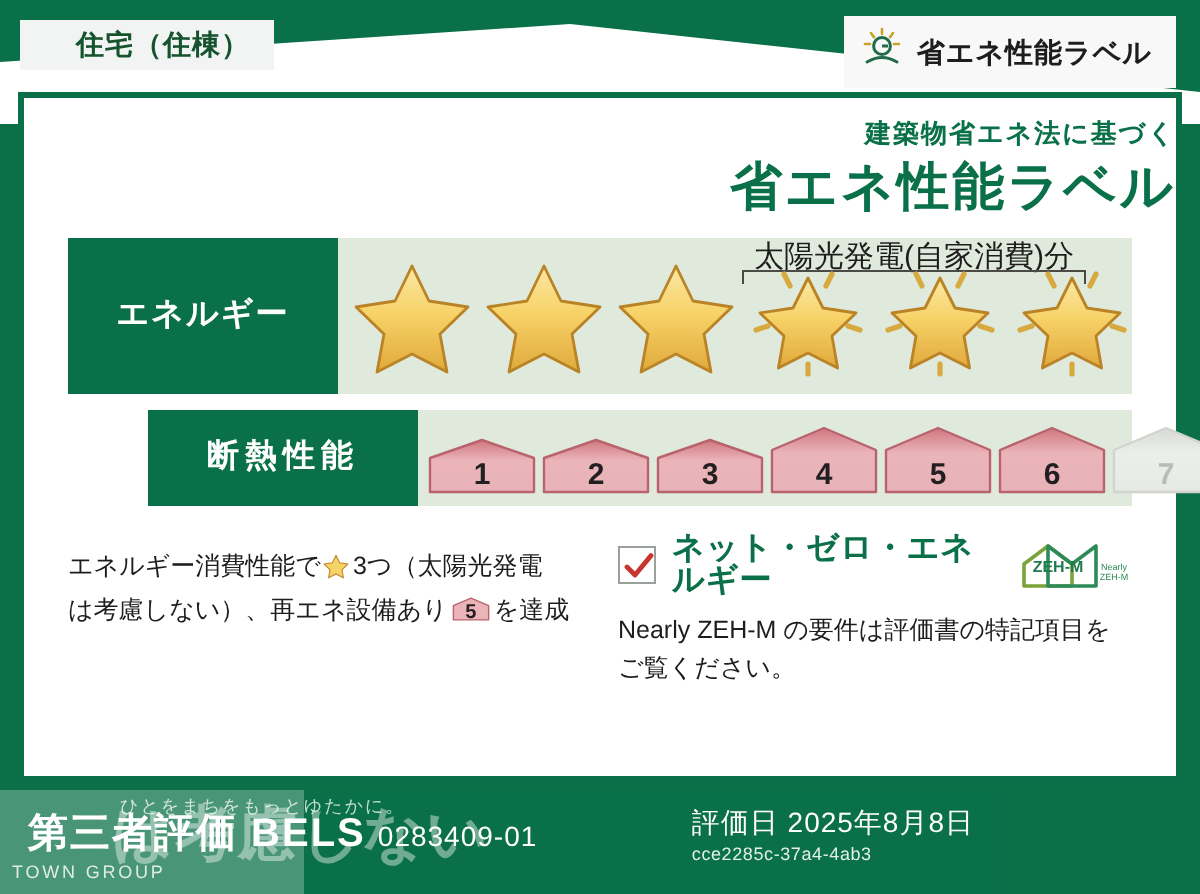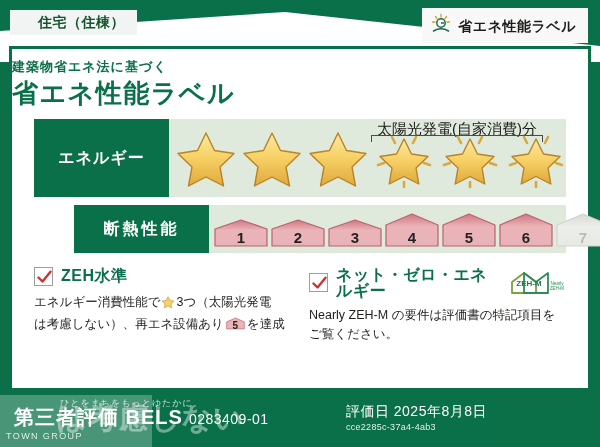--- a/index.html
+++ b/index.html
@@ -35,21 +35,21 @@
     line-height:1;
   }
   .tag-saiene .label{font-size:14px;font-weight:bold;color:#1d1d1b;letter-spacing:.5px;}
 
   
   .card{
     position:absolute;left:9px;top:46px;width:582px;height:345px;
     background:#ffffff;border:3px solid #0a7049;box-sizing:border-box;
   }
 
-  .title-wrap{text-align:left;padding-top:10px;}
+  .title-wrap{text-align:right;padding-top:10px;}
   .title-sub{font-size:13px;font-weight:bold;color:#0a7049;letter-spacing:1px;line-height:1.2;}
   .title-main{font-size:26px;font-weight:bold;color:#0a7049;letter-spacing:1.5px;margin-top:3px;line-height:1.2;}
 
   
   .row{display:flex;align-items:stretch;margin:0 22px;}
   .row-energy{margin-top:10px;height:78px;}
   .row-insul{margin-top:8px;height:48px;padding-left:40px;}
 
   .row-label{
     width:135px;flex:0 0 135px;background:#0a7049;color:#fff;
@@ -315,28 +315,20 @@
             <span class="num">7</span>
           </div>
 
         </div>
       </div>
     </div>
 
     <div class="cols">
 
       <div class="col">
-        <div class="col-head">
-          <span class="chk">
-            <svg width="15" height="15" viewBox="0 0 15 15">
-              <path d="M1.5 7.5 L5.5 11.5 L13.5 1.8" fill="none" stroke="#c8352e" stroke-width="2.4" stroke-linecap="round" stroke-linejoin="round"></path>
-            </svg>
-          </span>
-          <span class="col-title">ZEH水準</span>
-        </div>
         <div class="col-text"><span>エネルギー消費性能で</span><span class="inline-star"><svg width="14" height="14" viewBox="0 0 66 66">
                 <polygon points="33,8 41.5,25.5 61,28.5 47,42 50.5,61 33,52 15.5,61 19,42 5,28.5 24.5,25.5" fill="#f7d267" stroke="#b98326" stroke-width="2.5" stroke-linejoin="round"></polygon>
               </svg></span><span>3つ（太陽光発電</span><br><span>は考慮しない）、再エネ設備あり</span><span class="inline-house"><svg width="19" height="17" viewBox="0 0 56 36">
                 <polygon points="2,13 28,2 54,13 54,34 2,34" fill="#eab4b9" stroke="#b9636d" stroke-width="2" stroke-linejoin="round"></polygon>
               </svg><span class="n">5</span></span><span>を達成</span></div>
       </div>
 
       <div class="col">
         <div class="col-head">
           <span class="chk">

